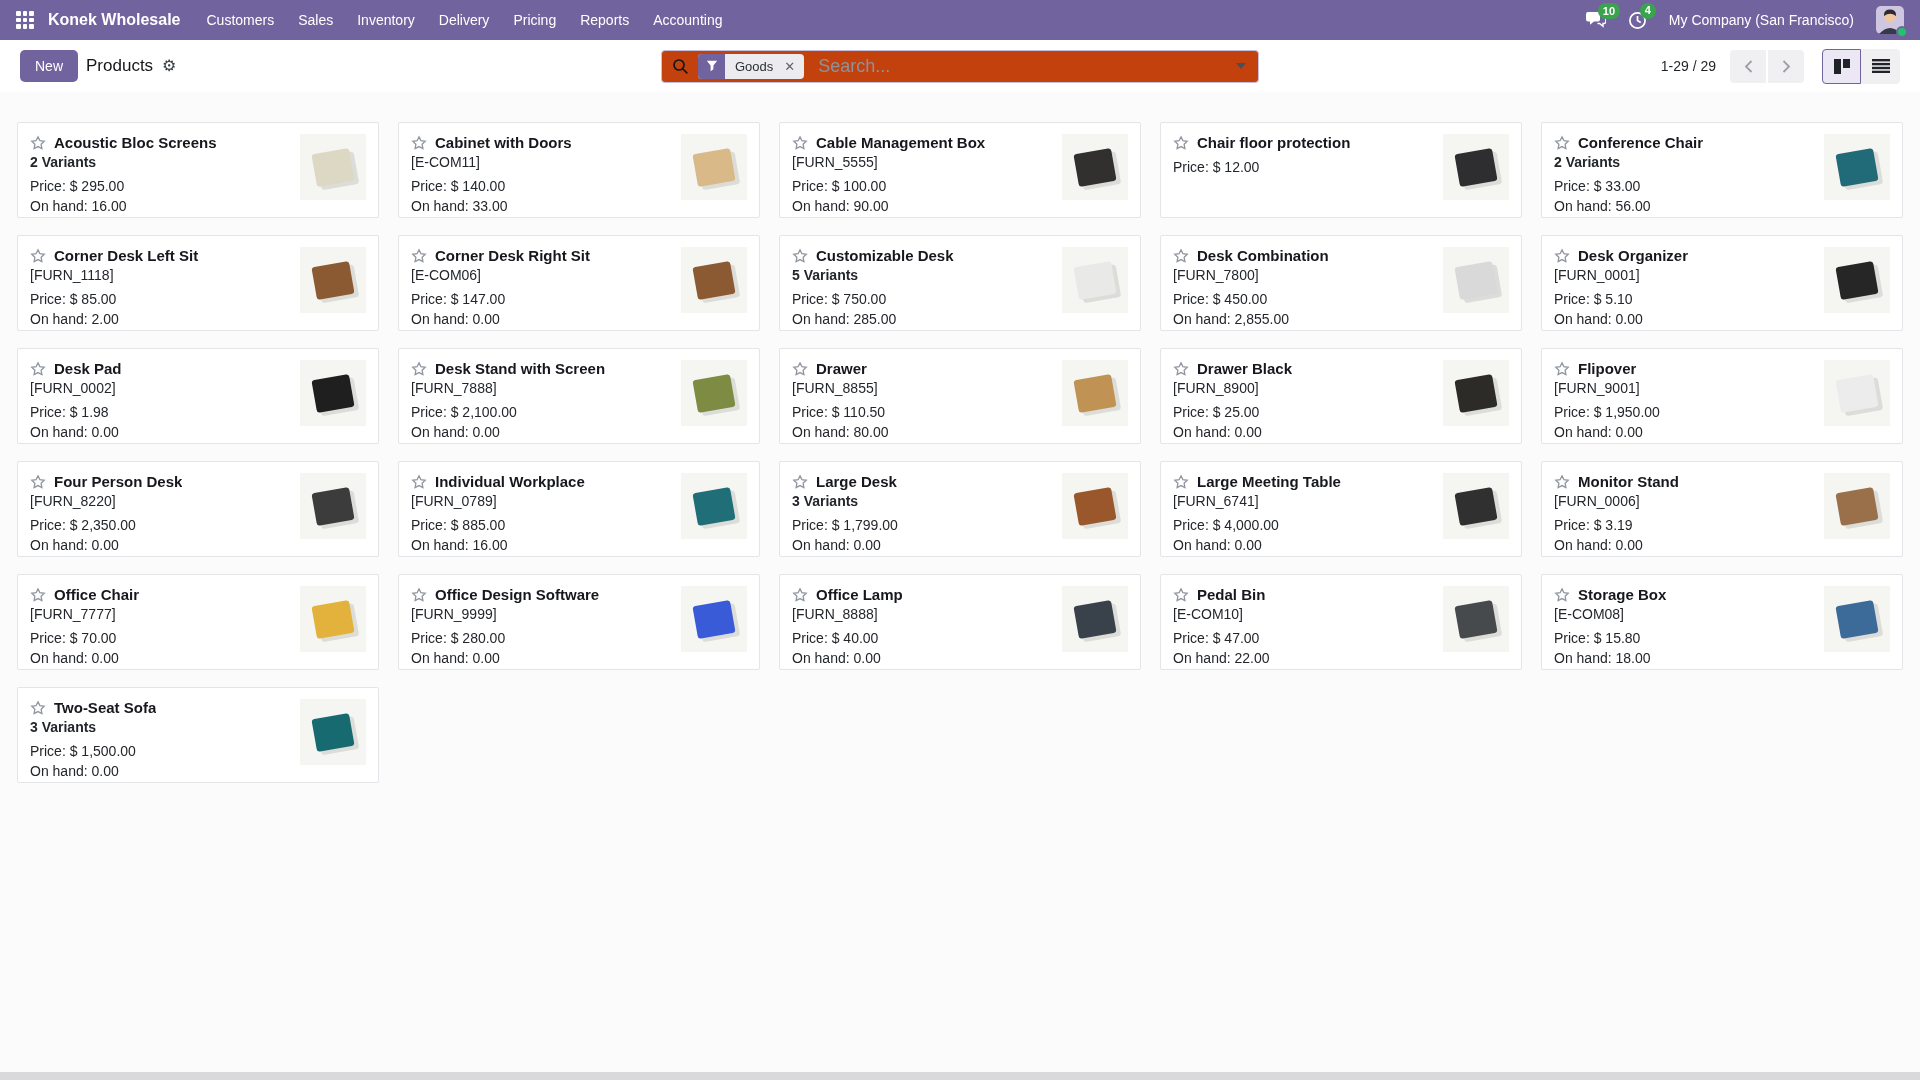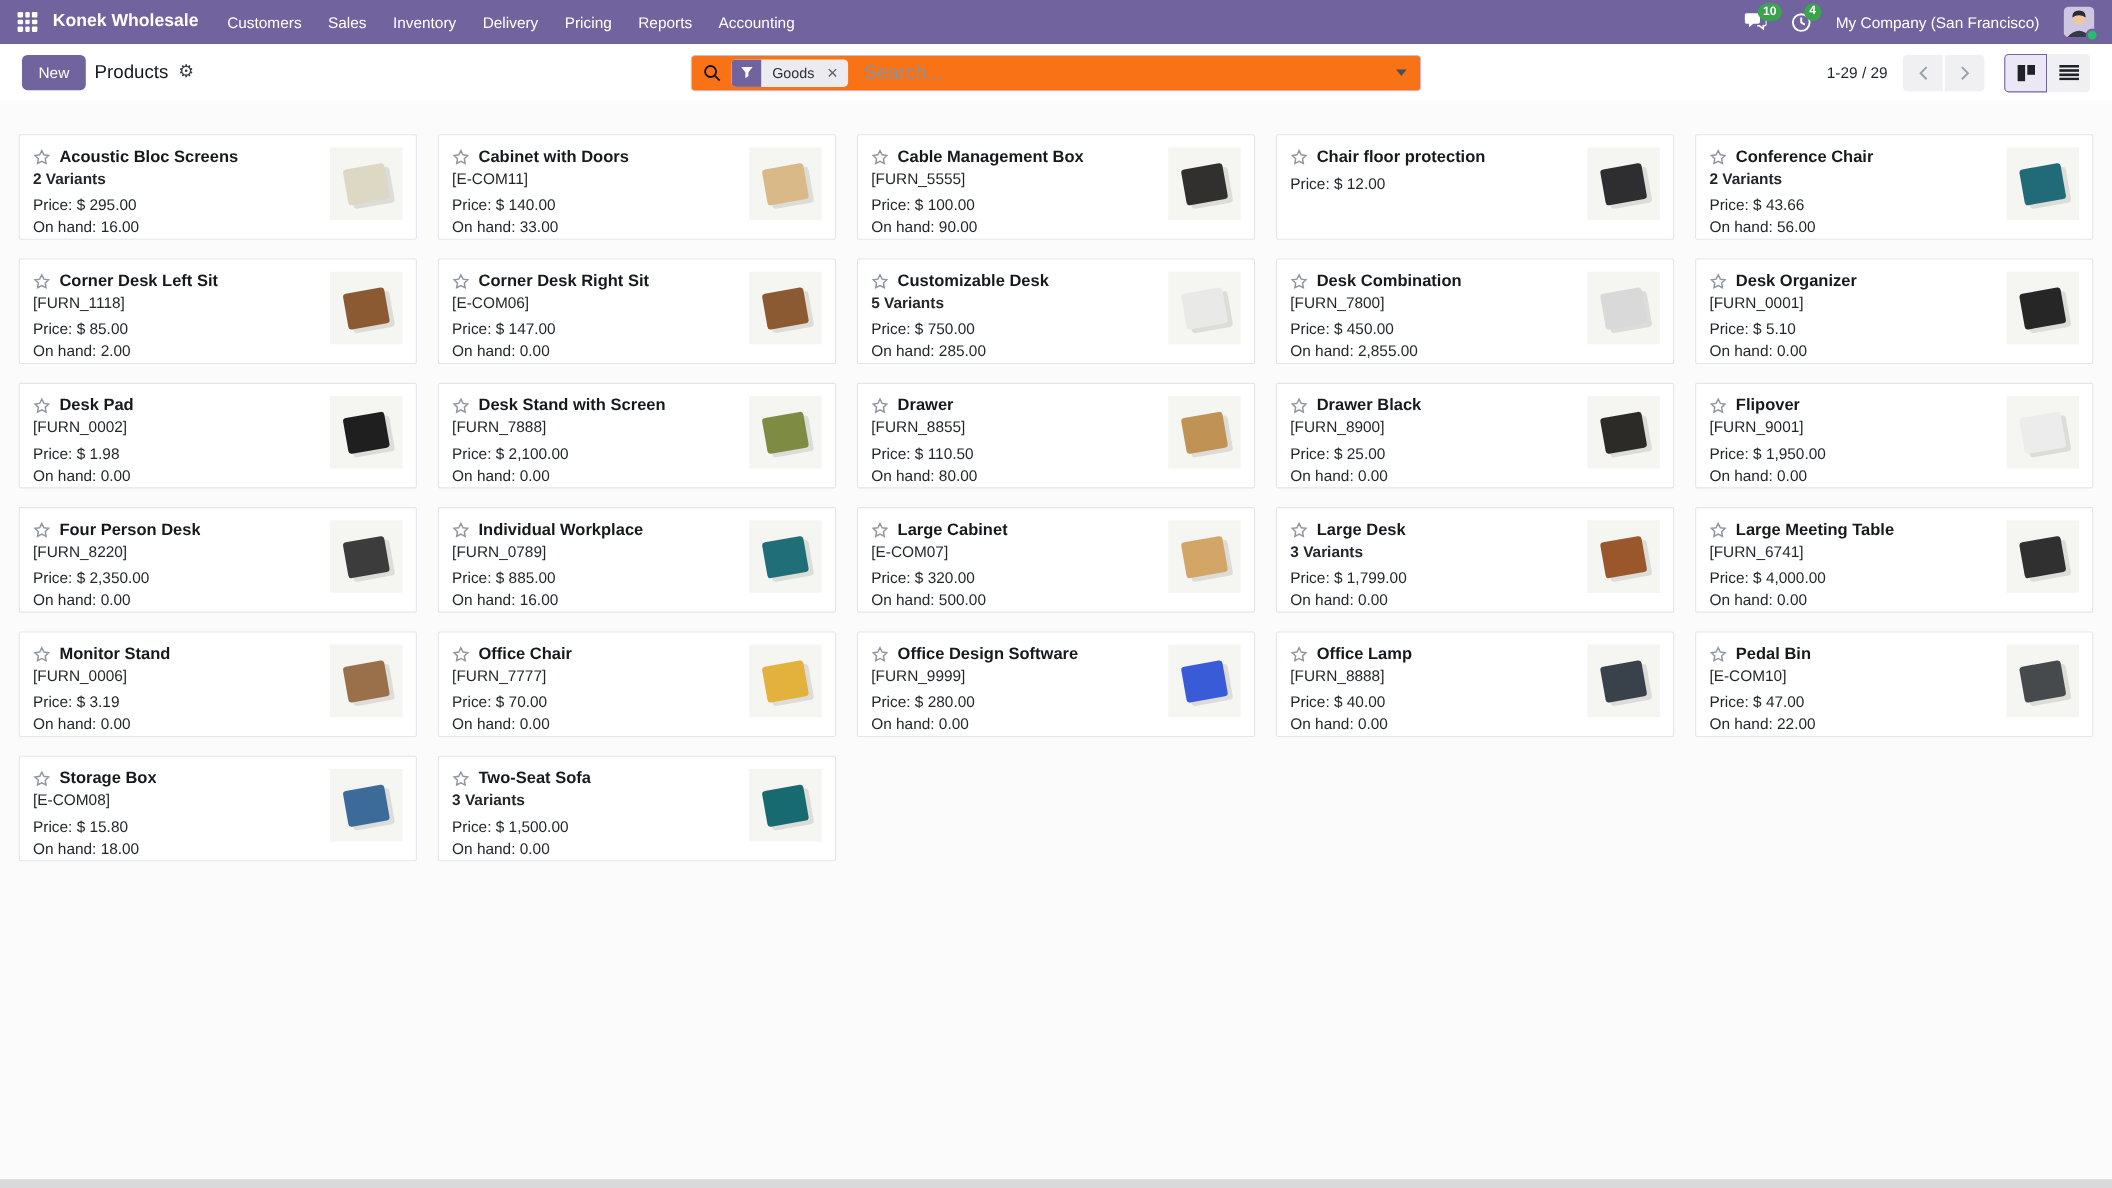--- a/index.html
+++ b/index.html
@@ -37,22 +37,22 @@
   }
   .btn-new {
     background:#71639E; color:#fff; border:none; border-radius:5px;
     padding:8px 15px; font-size:14px; font-family:inherit; cursor:pointer;
   }
   .view-title { font-size:17px; color:#14161a; margin-left:8px; }
   .gear { margin-left:9px; font-size:16px; color:#3a3f45; cursor:pointer; line-height:1; }
 
   .search-wrap {
     position:absolute; left:50%; transform:translateX(-50%);
-    width:664px; height:33px; border:1px solid #c6bfdc; border-radius:4px;
-    display:flex; align-items:center; padding:0 10px; background:#f97316;
+    width:598px; height:33px; border:1px solid #c6bfdc; border-radius:4px;
+    display:flex; align-items:center; padding:0 10px; background:#c2410c;
   }
   .search-magnifier { flex:none; display:flex; }
   .facet { display:flex; align-items:center; height:25px; margin-left:9px; border-radius:4px; overflow:hidden; background:#ebebf0; font-size:13px; flex:none; cursor:pointer; }
   .facet-icon { background:#71639E; height:100%; width:27px; display:flex; align-items:center; justify-content:center; }
   .facet-label { padding:0 9px 0 10px; color:#2b2f36; }
   .facet-x { padding:0 9px 0 2px; color:#5f646c; font-size:13px; cursor:pointer; }
   .search-input { flex:1; border:none; outline:none; font-size:18px; color:#202226; margin-left:12px; font-family:inherit; background:transparent; min-width:0; }
   .search-input::placeholder { color:#8d929b; }
   .search-caret { flex:none; padding:0 2px; display:flex; cursor:pointer; }
 
@@ -282,21 +282,21 @@
     <div class="card-main">
       <div class="card-title-row">
         <span class="star">
           <svg width="16" height="16" viewBox="0 0 24 24" fill="none" stroke="#9096a0" stroke-width="2">
             <path d="M12 2.8l2.9 5.8 6.4.9-4.6 4.5 1.1 6.4-5.8-3-5.8 3 1.1-6.4L2.7 9.5l6.4-.9z"></path>
           </svg>
         </span>
         <span class="card-title">Conference Chair</span>
       </div>
       <div class="card-sub bold">2 Variants</div>
-      <div class="card-price">Price: $ 43.66</div>
+      <div class="card-price">Price: $ 33.00</div>
       <div class="card-onhand">On hand: 56.00</div>
     </div>
     <div class="thumb">
       <div class="thumb-shape" style="background: rgb(32, 107, 119);"></div>
     </div>
   </div>
 
   <div class="card">
     <div class="card-main">
       <div class="card-title-row">
@@ -518,38 +518,20 @@
       </div>
       <div class="card-sub">[FURN_0789]</div>
       <div class="card-price">Price: $ 885.00</div>
       <div class="card-onhand">On hand: 16.00</div>
     </div>
     <div class="thumb">
       <div class="thumb-shape" style="background: rgb(31, 110, 120);"></div>
     </div>
   </div>
 
-  <div class="card">
-    <div class="card-main">
-      <div class="card-title-row">
-        <span class="star">
-          <svg width="16" height="16" viewBox="0 0 24 24" fill="none" stroke="#9096a0" stroke-width="2">
-            <path d="M12 2.8l2.9 5.8 6.4.9-4.6 4.5 1.1 6.4-5.8-3-5.8 3 1.1-6.4L2.7 9.5l6.4-.9z"></path>
-          </svg>
-        </span>
-        <span class="card-title">Large Cabinet</span>
-      </div>
-      <div class="card-sub">[E-COM07]</div>
-      <div class="card-price">Price: $ 320.00</div>
-      <div class="card-onhand">On hand: 500.00</div>
-    </div>
-    <div class="thumb">
-      <div class="thumb-shape" style="background: rgb(211, 166, 103);"></div>
-    </div>
-  </div>
 
   <div class="card">
     <div class="card-main">
       <div class="card-title-row">
         <span class="star">
           <svg width="16" height="16" viewBox="0 0 24 24" fill="none" stroke="#9096a0" stroke-width="2">
             <path d="M12 2.8l2.9 5.8 6.4.9-4.6 4.5 1.1 6.4-5.8-3-5.8 3 1.1-6.4L2.7 9.5l6.4-.9z"></path>
           </svg>
         </span>
         <span class="card-title">Large Desk</span>

